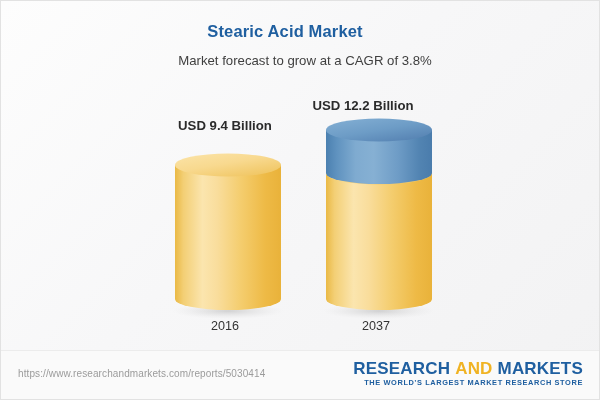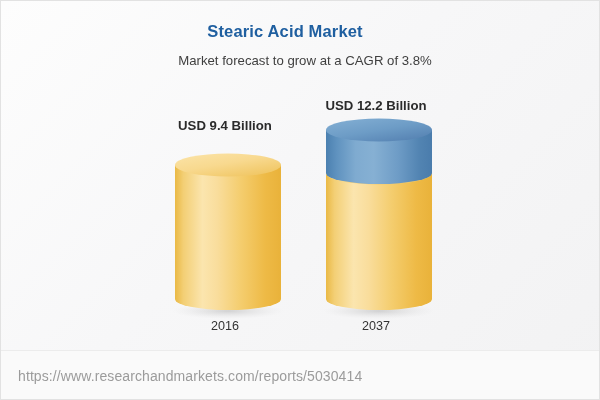--- a/index.html
+++ b/index.html
@@ -84,21 +84,21 @@
     bottom: 0;
     width: 598px;
     height: 48px;
     border-top: 1px solid #ececec;
     background: #fafafa;
   }
   #footer-url {
     position: absolute;
     left: 17px;
     top: 17px;
-    font-size: 14px;
+    font-size: 10px;
     color: #9b9b9b;
     letter-spacing: .1px;
   }
   #logo {
     position: absolute;
     right: 16px;
     top: 8px;
     text-align: right;
   }
   #logo-wordmark {
@@ -159,21 +159,21 @@
         <ellipse cx="61" cy="160" rx="56" ry="8" fill="url(#g1shadow)"></ellipse>
         <path d="M8,14 L8,148 A53,11 0 0 0 114,148 L114,14 Z" fill="url(#g1body)"></path>
         <ellipse cx="61" cy="14" rx="53" ry="11.5" fill="url(#g1top)"></ellipse>
       </svg>
 
       <div class="cat-label" style="left:114px; top:318px;">2016</div>
     </div>
 
     <div class="bar-group">
 
-      <div class="bar-label" style="left:265px; top:97px;text-align:center;">USD 12.2 Billion</div>
+      <div class="bar-label" style="left:252px; top:97px;text-align:center;">USD 12.2 Billion</div>
 
       <svg class="cyl" style="left:317px; top:115px;" width="118" height="203" viewBox="0 0 118 203">
         <defs>
           <linearGradient id="g2blue" x1="0" y1="0" x2="1" y2="0">
             <stop offset="0%" stop-color="#4b80b0"></stop>
             <stop offset="10%" stop-color="#5f92bf"></stop>
             <stop offset="28%" stop-color="#7fabd0"></stop>
             <stop offset="45%" stop-color="#86b0d3"></stop>
             <stop offset="68%" stop-color="#6e9cc6"></stop>
             <stop offset="88%" stop-color="#5284b2"></stop>
@@ -215,15 +215,21 @@
       </svg>
 
       <div class="cat-label" style="left:265px; top:318px;">2037</div>
     </div>
 
   </div>
 
   <div id="footer">
     <div id="footer-url">https://www.researchandmarkets.com/reports/5030414</div>
 
+    <div id="logo">
+      <div id="logo-wordmark">
+        <span class="logo-blue">RESEARCH</span><span>&nbsp;</span><span class="logo-gold">AND</span><span>&nbsp;</span><span class="logo-blue">MARKETS</span>
+      </div>
+      <div id="logo-tagline">THE WORLD'S LARGEST MARKET RESEARCH STORE</div>
+    </div>
   </div>
 
 </div>
 
 </body></html>

